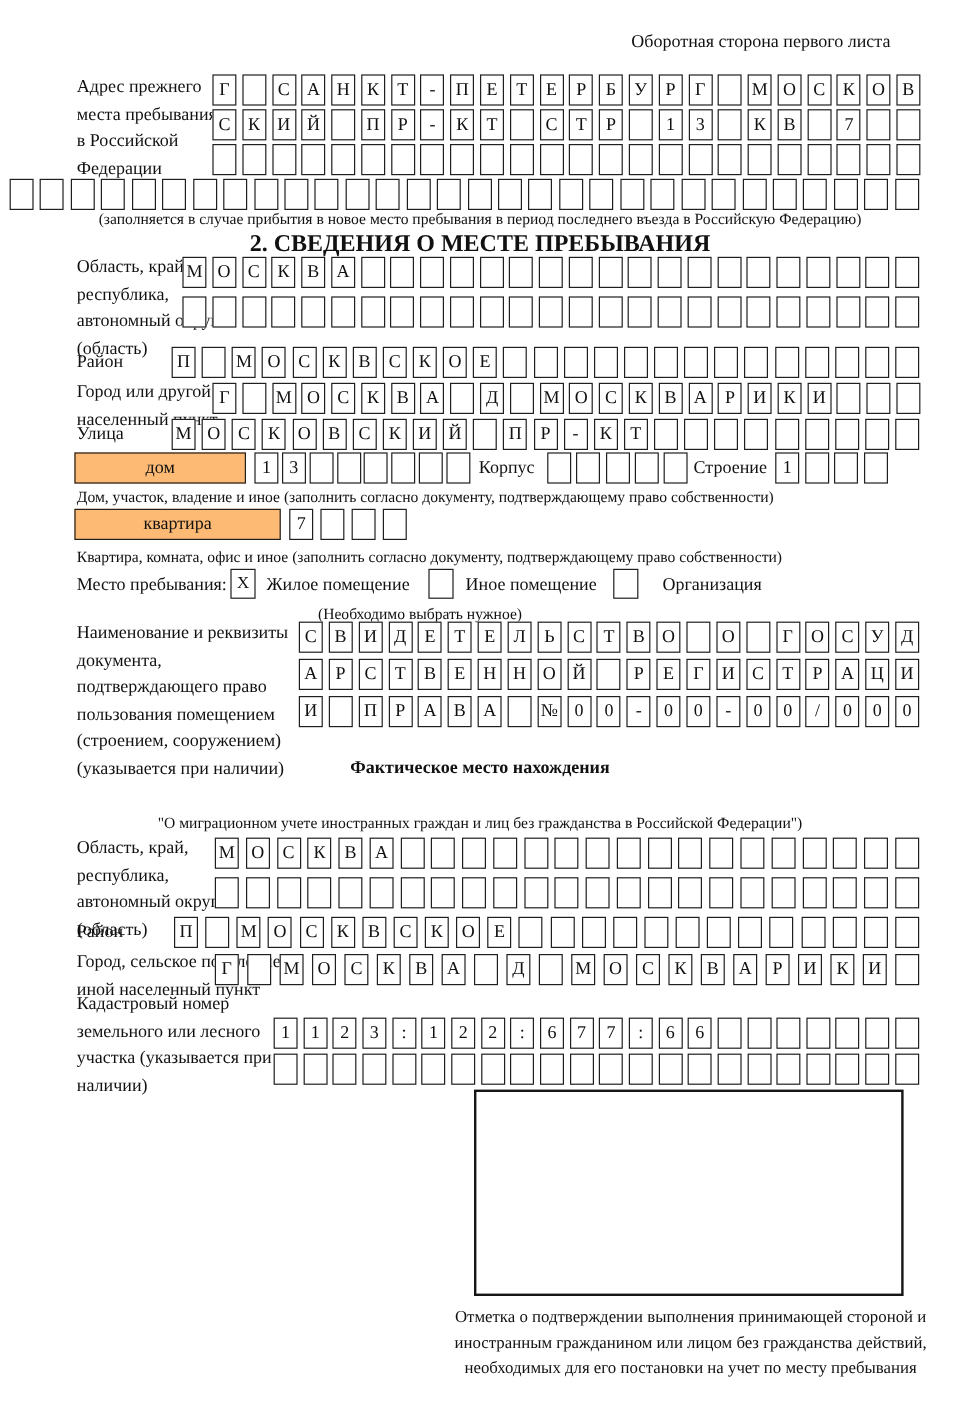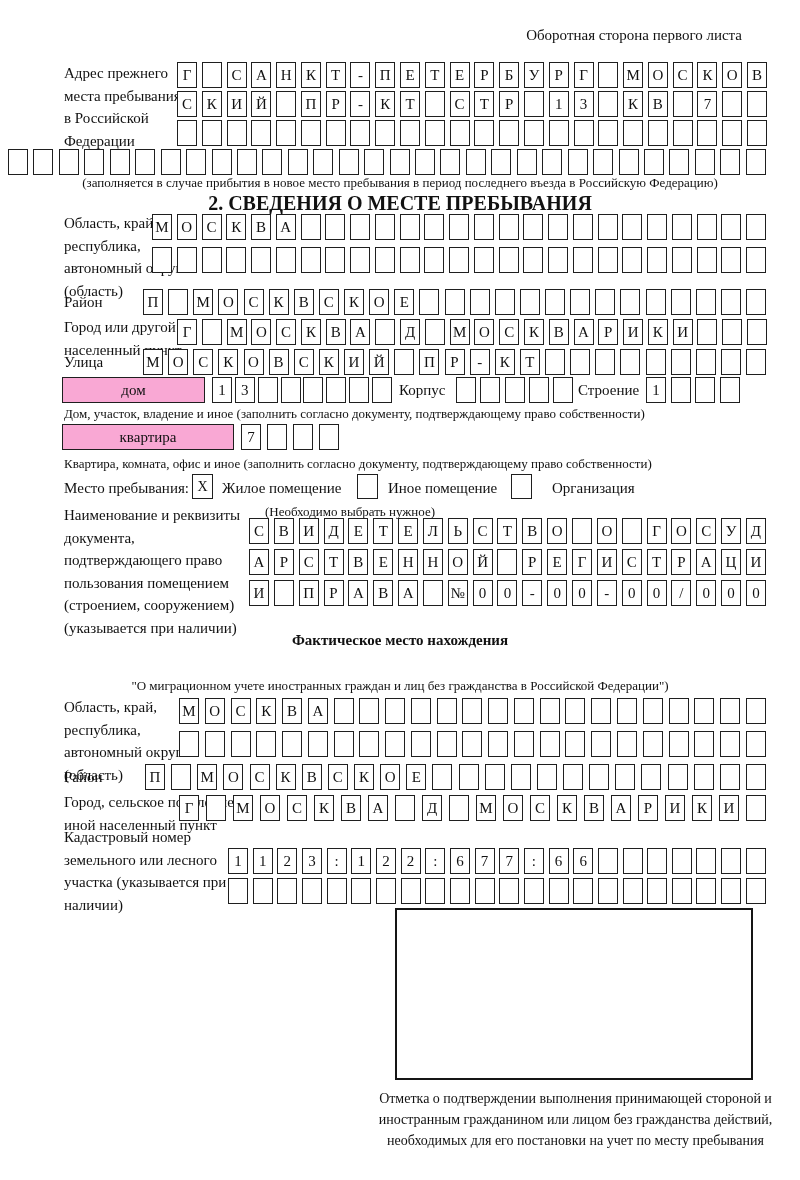--- a/index.html
+++ b/index.html
@@ -13,21 +13,21 @@
   .title{font-weight:bold;font-size:20px;text-align:center;width:800px;left:0;}
   .center{text-align:center;}
   .cellrow{display:flex;justify-content:space-between;}
   .cell{
     box-sizing:border-box;width:20px;height:26px;border:1.7px solid #1f1f1f;
     display:flex;align-items:center;justify-content:center;
     font-size:15px;line-height:1;background:#fff;
   }
   .widebox{
     box-sizing:border-box;height:26px;border:1.7px solid #1f1f1f;
-    display:flex;align-items:center;justify-content:center;font-size:15px;background:#f9a8d4;
+    display:flex;align-items:center;justify-content:center;font-size:15px;background:#fdba74;
   }
   .chk{
     box-sizing:border-box;width:21px;height:25px;border:1.7px solid #1f1f1f;
     display:flex;align-items:center;justify-content:center;font-size:14px;background:#fff;
   }
   .bigbox{box-sizing:border-box;border:2px solid #151515;background:#fff;}
 </style>
 </head>
 <body>
 
@@ -331,21 +331,21 @@
 
   <div class="abs label" style="left:64px;top:477px;">Место пребывания:</div>
   <div class="abs chk" style="left:192px;top:474px;">X</div>
   <div class="abs label" style="left:222px;top:477px;">Жилое помещение</div>
   <div class="abs chk" style="left:357px;top:474px;"></div>
   <div class="abs label" style="left:388px;top:477px;">Иное помещение</div>
   <div class="abs chk" style="left:511px;top:474px;"></div>
   <div class="abs label" style="left:552px;top:477px;">Организация</div>
   <div class="abs caption center" style="left:150px;top:502px;width:400px;">(Необходимо выбрать нужное)</div>
 
-  <div class="abs label" style="left:64px;top:504px;width:187px;">Наименование и реквизиты документа, подтверждающего право пользования помещением (строением, сооружением) (указывается при наличии)</div>
+  <div class="abs label" style="left:64px;top:517px;width:187px;">Наименование и реквизиты документа, подтверждающего право пользования помещением (строением, сооружением) (указывается при наличии)</div>
   <div class="abs cellrow" style="left:249px;top:518px;width:517px;">
       <div class="cell">С</div>
       <div class="cell">В</div>
       <div class="cell">И</div>
       <div class="cell">Д</div>
       <div class="cell">Е</div>
       <div class="cell">Т</div>
       <div class="cell">Е</div>
       <div class="cell">Л</div>
       <div class="cell">Ь</div>

